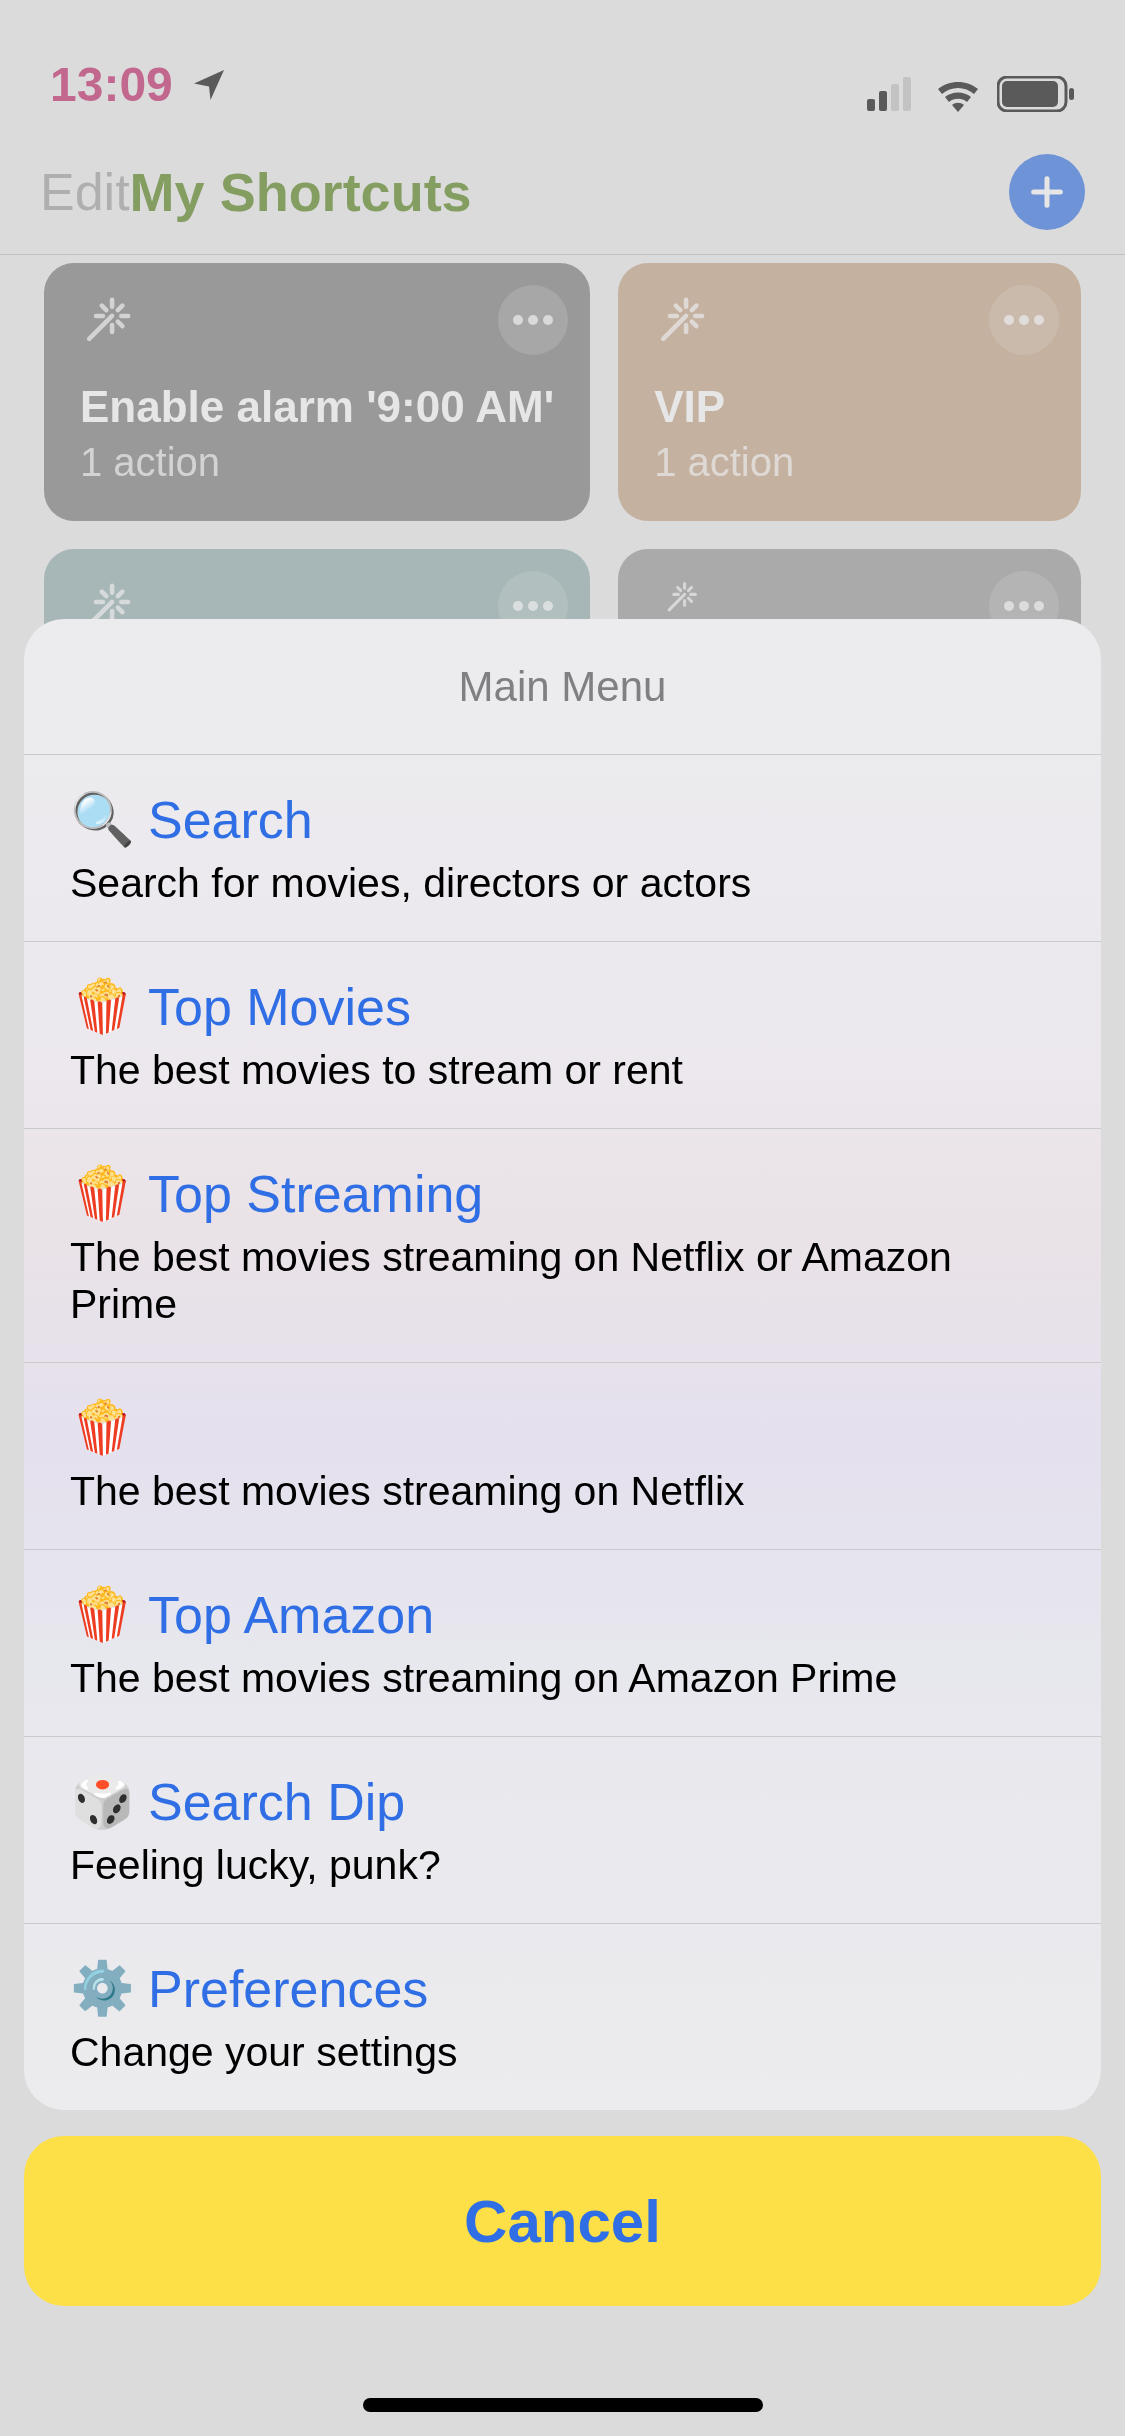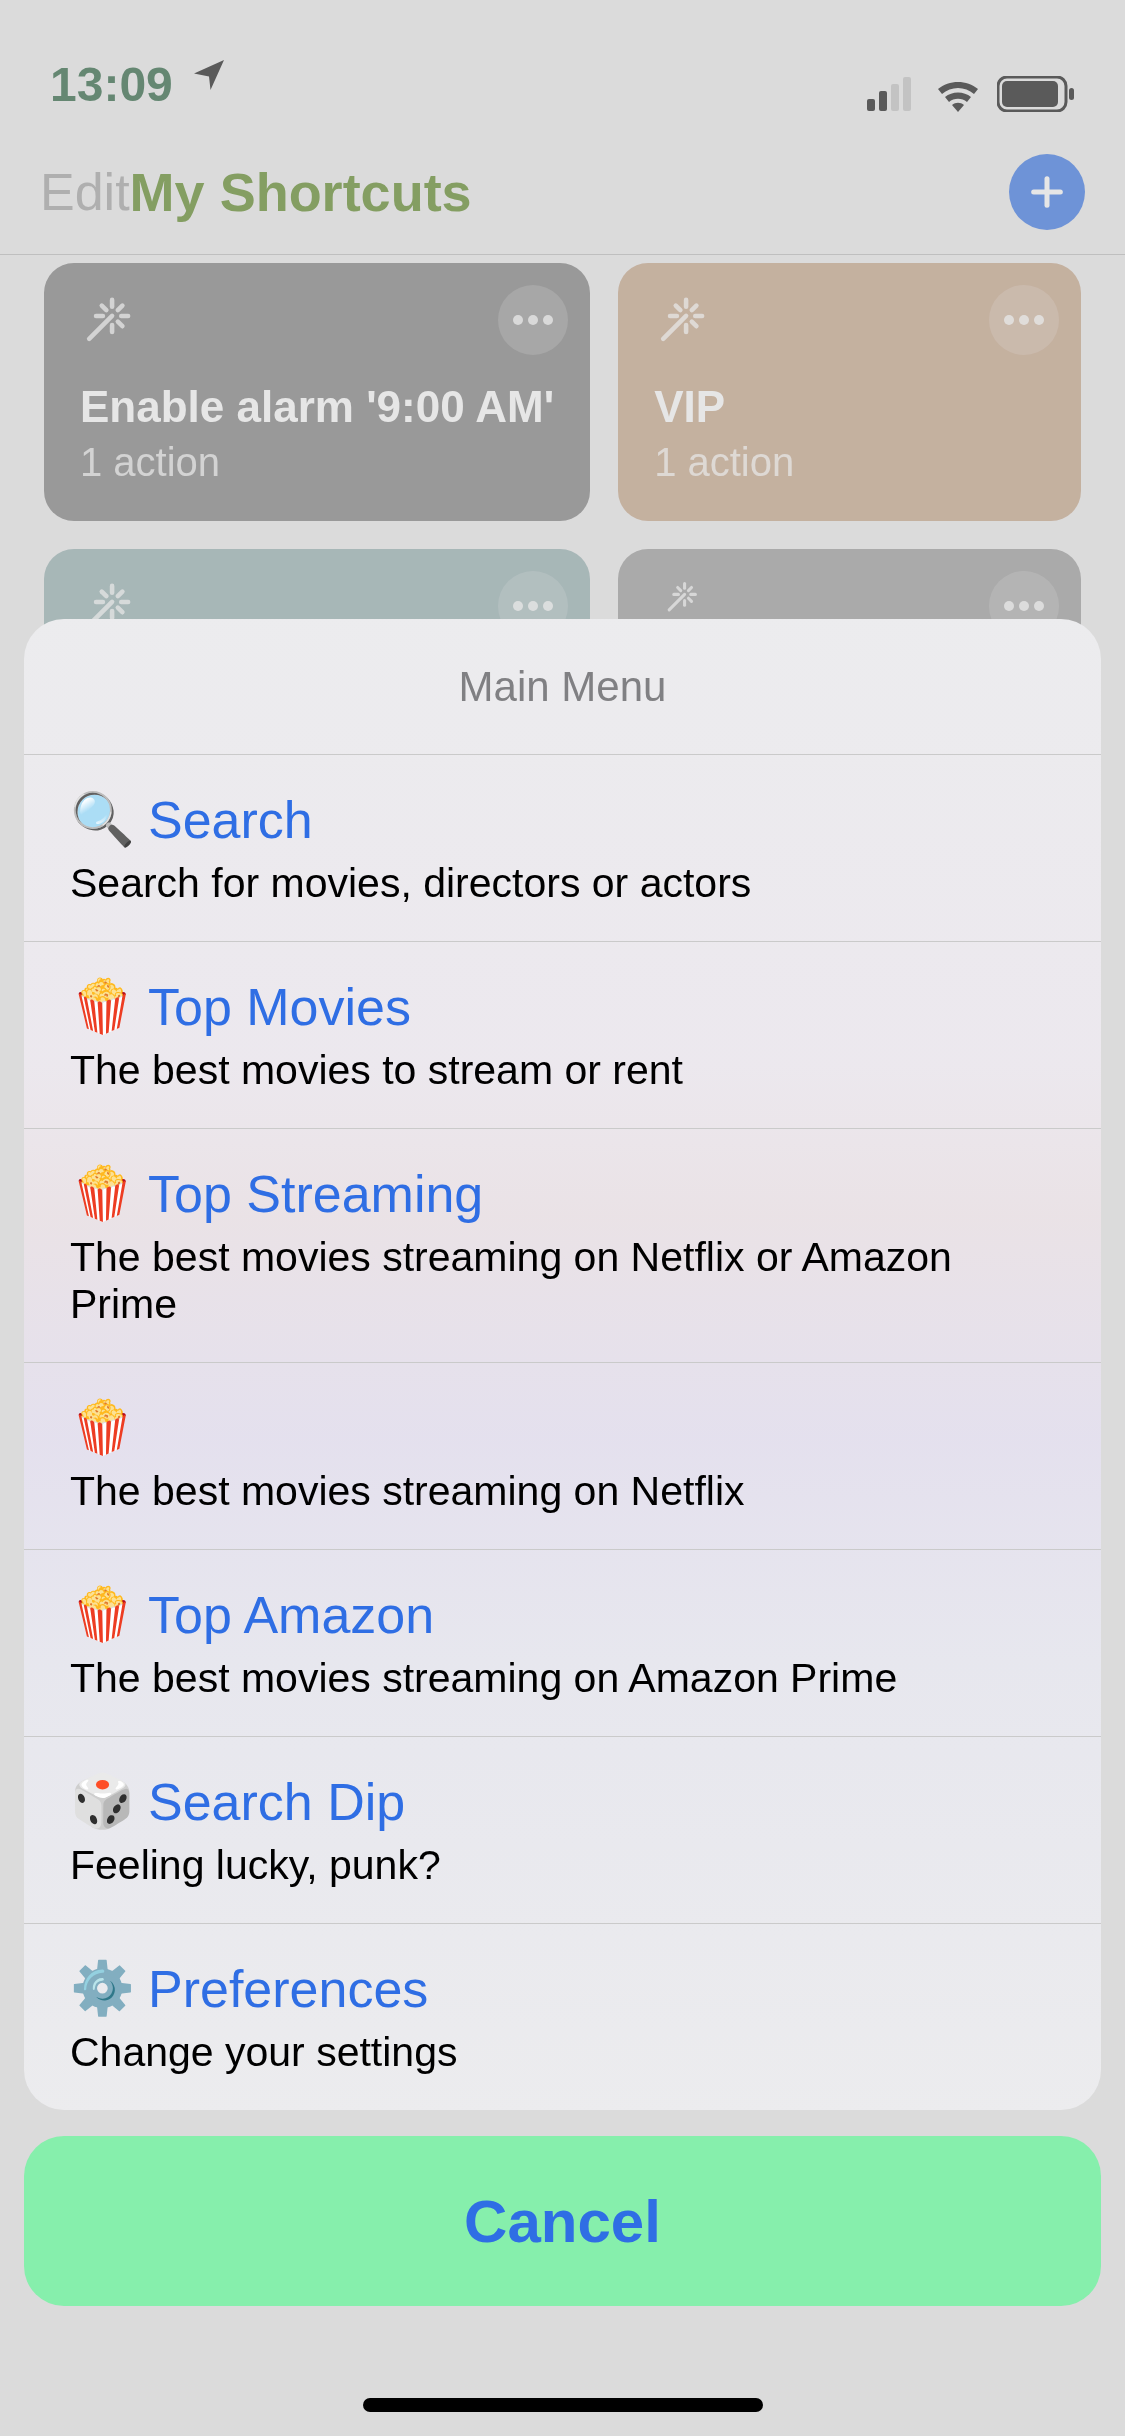--- a/index.html
+++ b/index.html
@@ -30,22 +30,23 @@
     .status-bar {
       height: 130px;
       display: flex;
       align-items: flex-end;
       justify-content: space-between;
       padding: 0 50px 18px 50px;
     }
     .status-time {
       font-size: 48px;
       font-weight: 600;
-      color: #14532d;
-      display: flex;
+      color: #be185d;
+      display: flex;
+      align-items: center;
       gap: 10px;
     }
     .location-icon {
       font-size: 40px;
       margin-left: 8px;
     }
     .status-icons {
       display: flex;
       align-items: center;
       gap: 14px;
@@ -201,21 +202,21 @@
     .sheet-item-title {
       font-size: 52px;
       color: #2f6ee4;
     }
     .sheet-item-sub {
       font-size: 41px;
       color: #000;
       margin-top: 10px;
     }
     .sheet-cancel {
-      background: #86efac;
+      background: #fde047;
       border-radius: 40px;
       height: 170px;
       display: flex;
       align-items: center;
       justify-content: center;
       font-size: 60px;
       font-weight: 600;
       color: #2f6ee4;
     }
     

